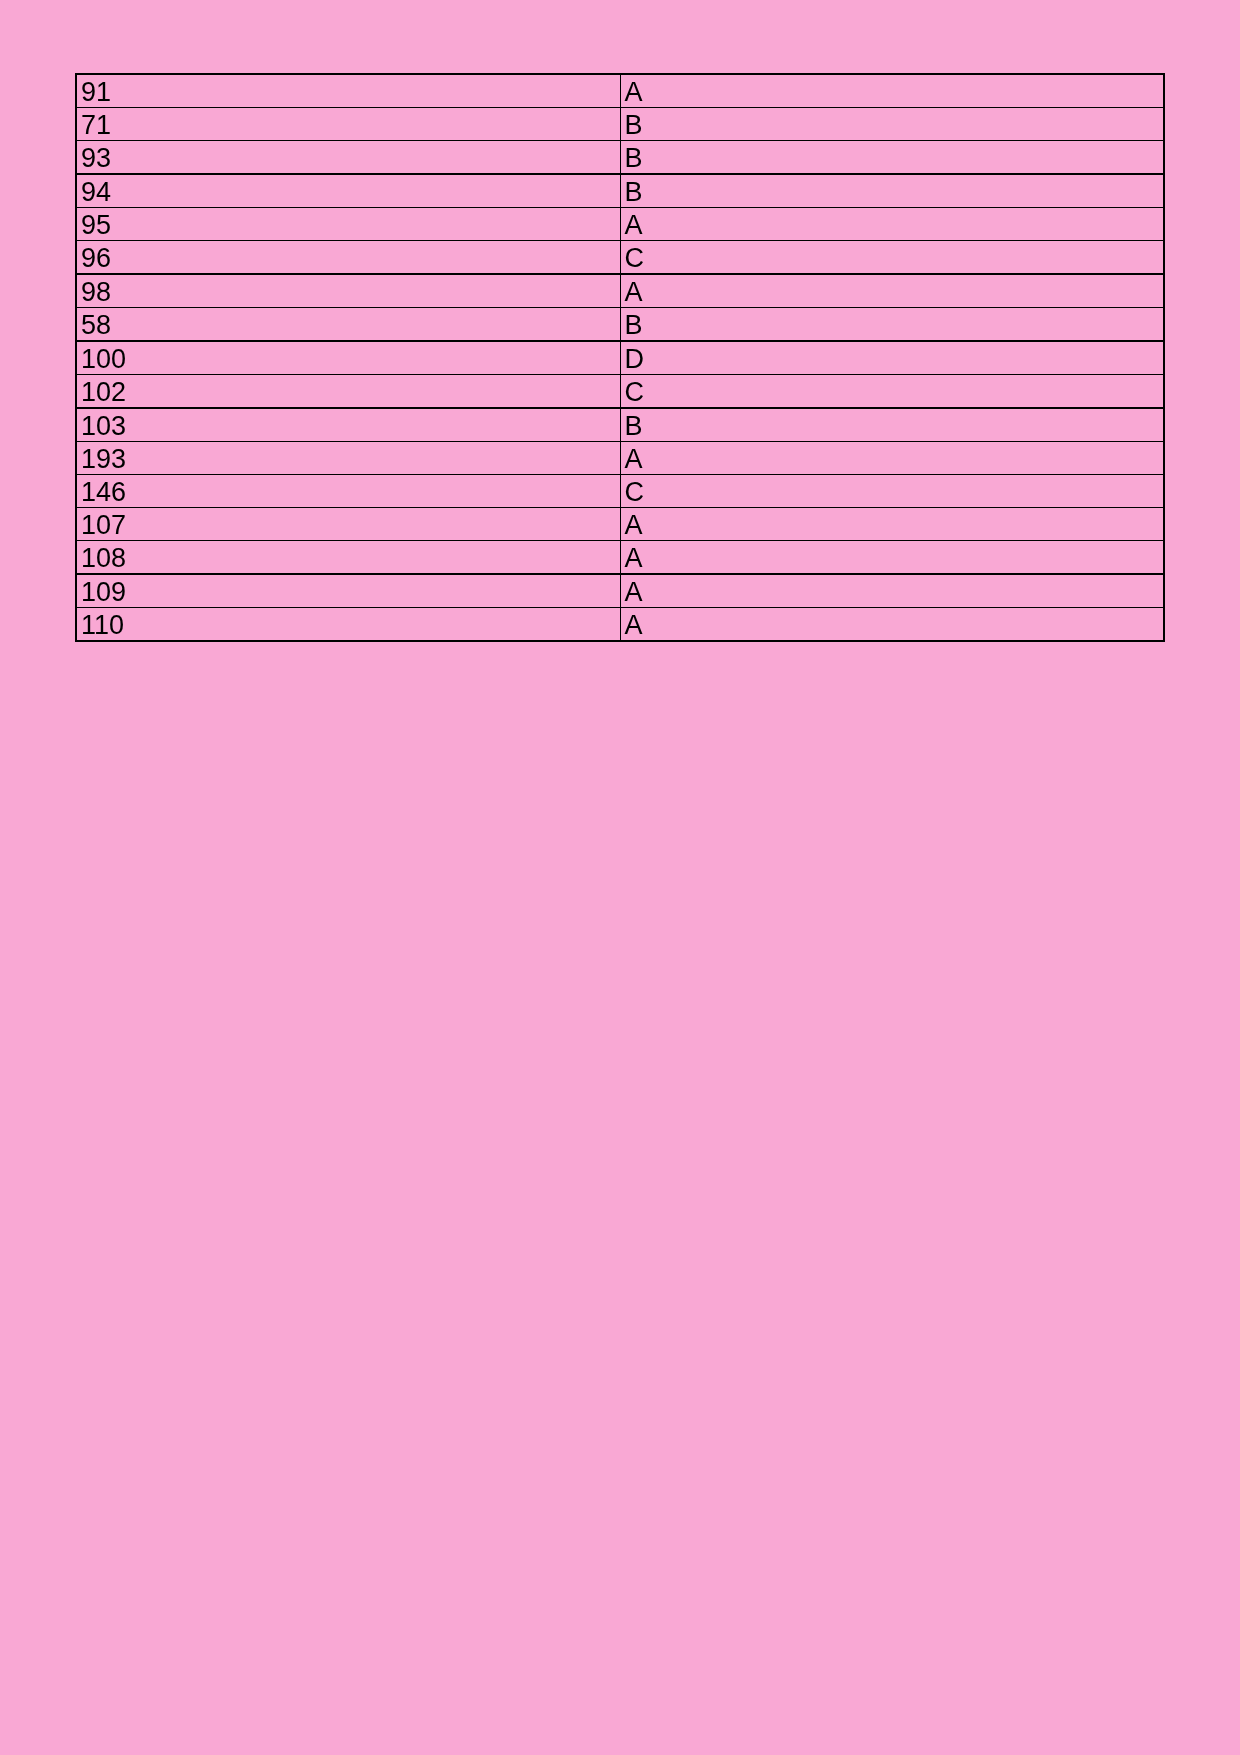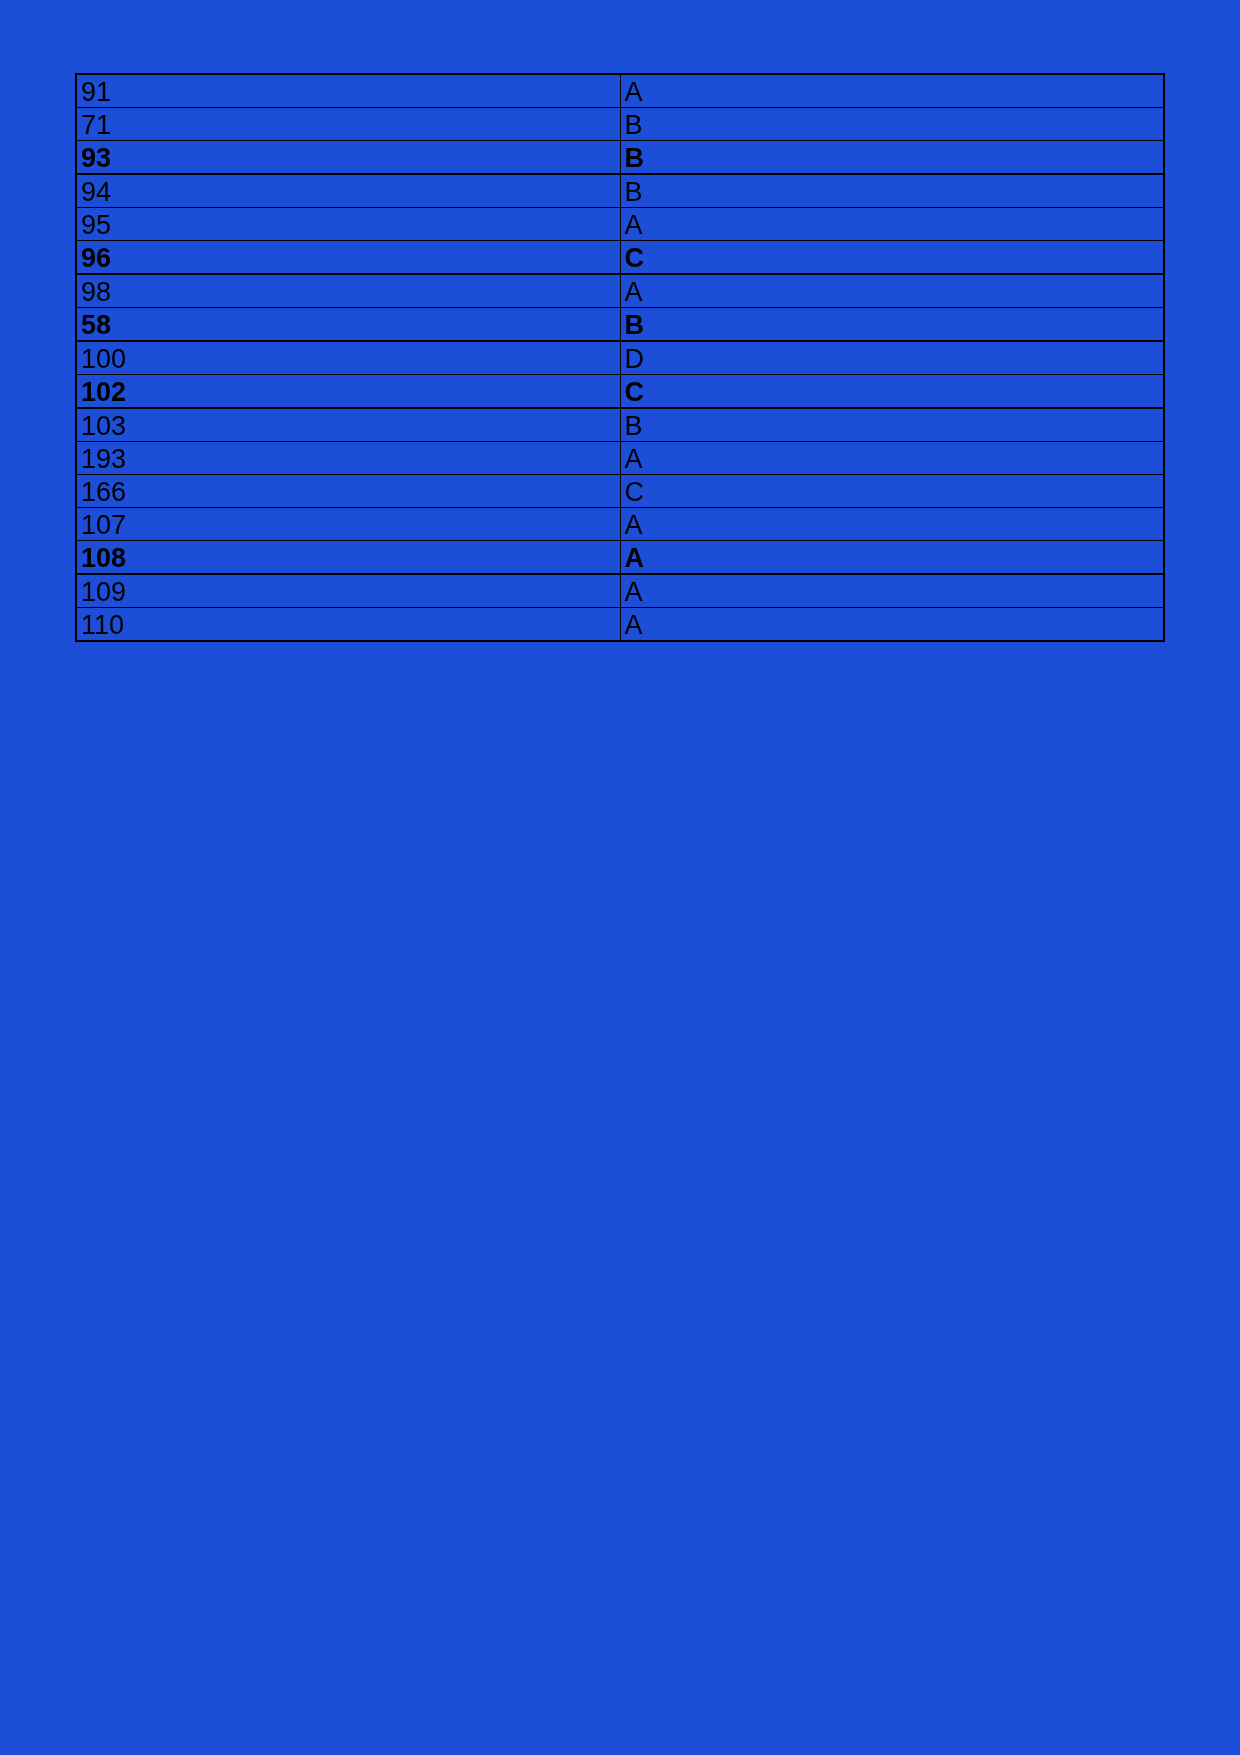--- a/index.html
+++ b/index.html
@@ -13,21 +13,21 @@
     background: #ffffff;
     font-family: "Liberation Sans", sans-serif;
     position: relative;
   }
   .page {
     position: absolute;
     left: 0;
     top: 0;
     width: 1240px;
     height: 1755px;
-    background: #1d4ed8;
+    background: #f9a8d4;
   }
   table.answer-table {
     position: absolute;
     left: 75px;
     top: 73px;
     width: 1088px;
     border-collapse: collapse;
     table-layout: fixed;
   }
   table.answer-table,
@@ -44,21 +44,20 @@
     line-height: 30px;
     color: #000000;
     vertical-align: middle;
     overflow: hidden;
     white-space: nowrap;
   }
   td.col-number { width: 544px; }
   td.col-answer { width: 544px; }
   tr.group-end td {
     border-bottom-width: 2px;
-    font-weight: bold;
   }
 </style>
 </head>
 <body>
 
 <div class="page">
   <table class="answer-table">
     <tbody>
       <tr>
         <td class="col-number">91</td>
@@ -102,21 +101,21 @@
       </tr>
       <tr>
         <td class="col-number">103</td>
         <td class="col-answer">B</td>
       </tr>
       <tr>
         <td class="col-number">193</td>
         <td class="col-answer">A</td>
       </tr>
       <tr>
-        <td class="col-number">166</td>
+        <td class="col-number">146</td>
         <td class="col-answer">C</td>
       </tr>
       <tr>
         <td class="col-number">107</td>
         <td class="col-answer">A</td>
       </tr>
       <tr class="group-end">
         <td class="col-number">108</td>
         <td class="col-answer">A</td>
       </tr>

